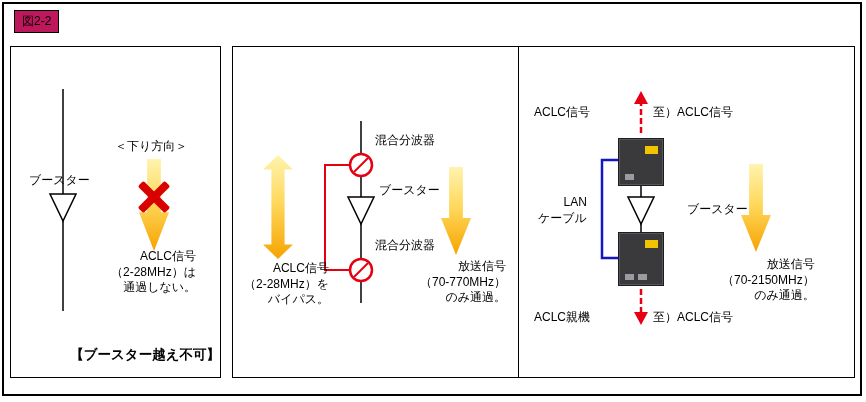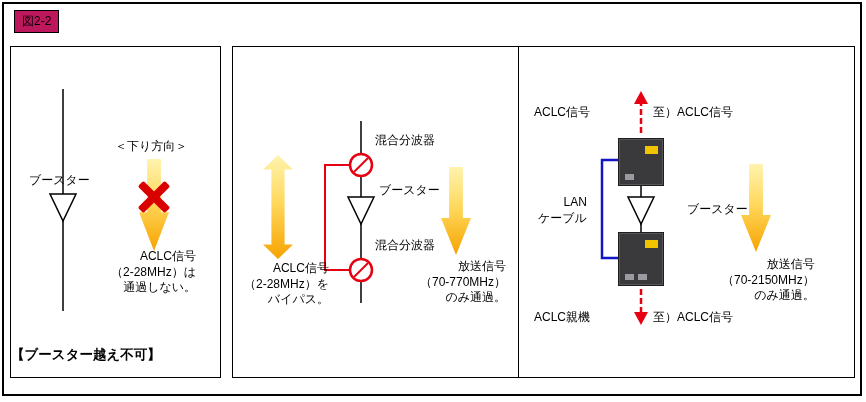--- a/index.html
+++ b/index.html
@@ -19,21 +19,21 @@
   .panel {
     position:absolute; top:46px; height:332px; border:1px solid #000; background:#fff;
   }
   .panel-left   { left:10px;  width:211px; }
   .panel-middle { left:232px; width:305px; }
   .panel-right  { left:518px; width:337px; }
   .diagram { position:absolute; left:0; top:0; }
   .label { position:absolute; font-size:12px; white-space:nowrap; line-height:1.2; }
   .note  { position:absolute; font-size:12px; line-height:1.3; white-space:pre-line;text-align:right; }
   .caption {
-    position:absolute; left:0; right:0; bottom:13px; text-align:left;
+    position:absolute; left:0; right:0; bottom:13px; text-align:right;
     font-weight:bold; font-size:13.5px;margin-top:20px;
   }
   .arrow-down {
     position:absolute;
     background:linear-gradient(180deg,#fff3ae 0%,#ffd95e 45%,#f6a300 100%);
     clip-path:polygon(27% 0,73% 0,73% 58%,100% 58%,50% 100%,0 58%,27% 58%);
   }
   .arrow-double {
     position:absolute;
     background:linear-gradient(180deg,#fff3ae 0%,#ffd95e 45%,#f6a300 100%);

